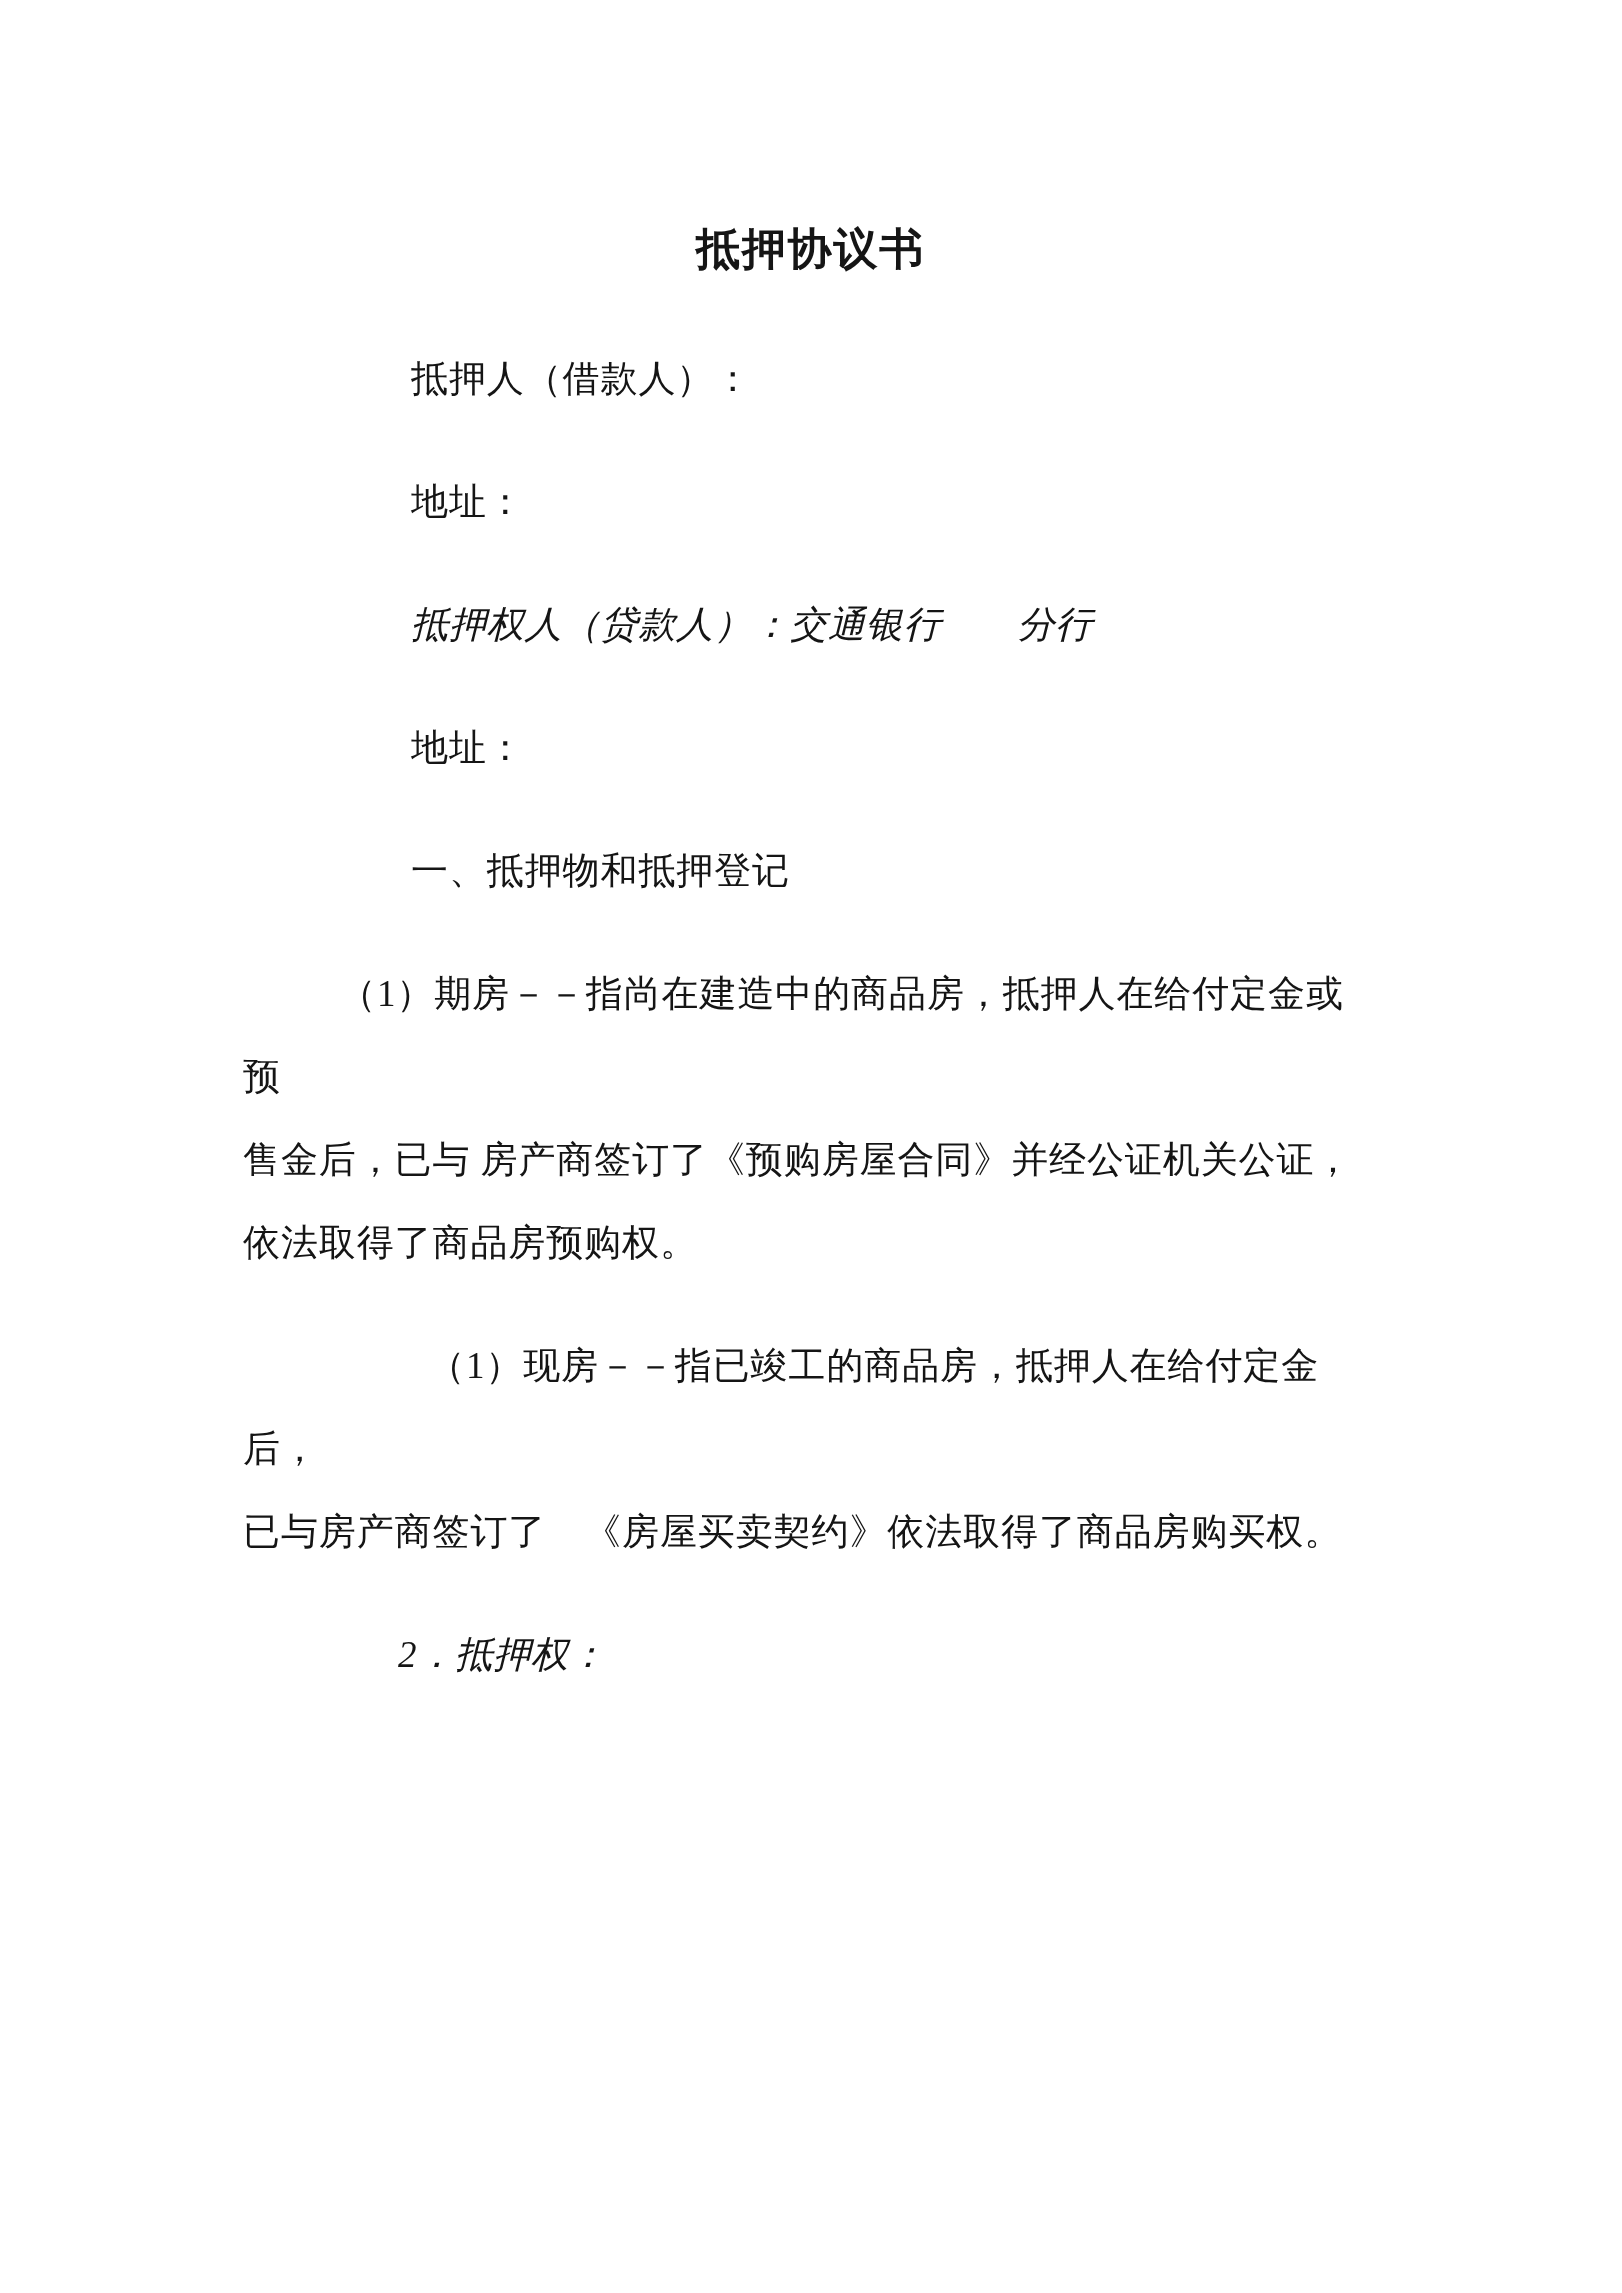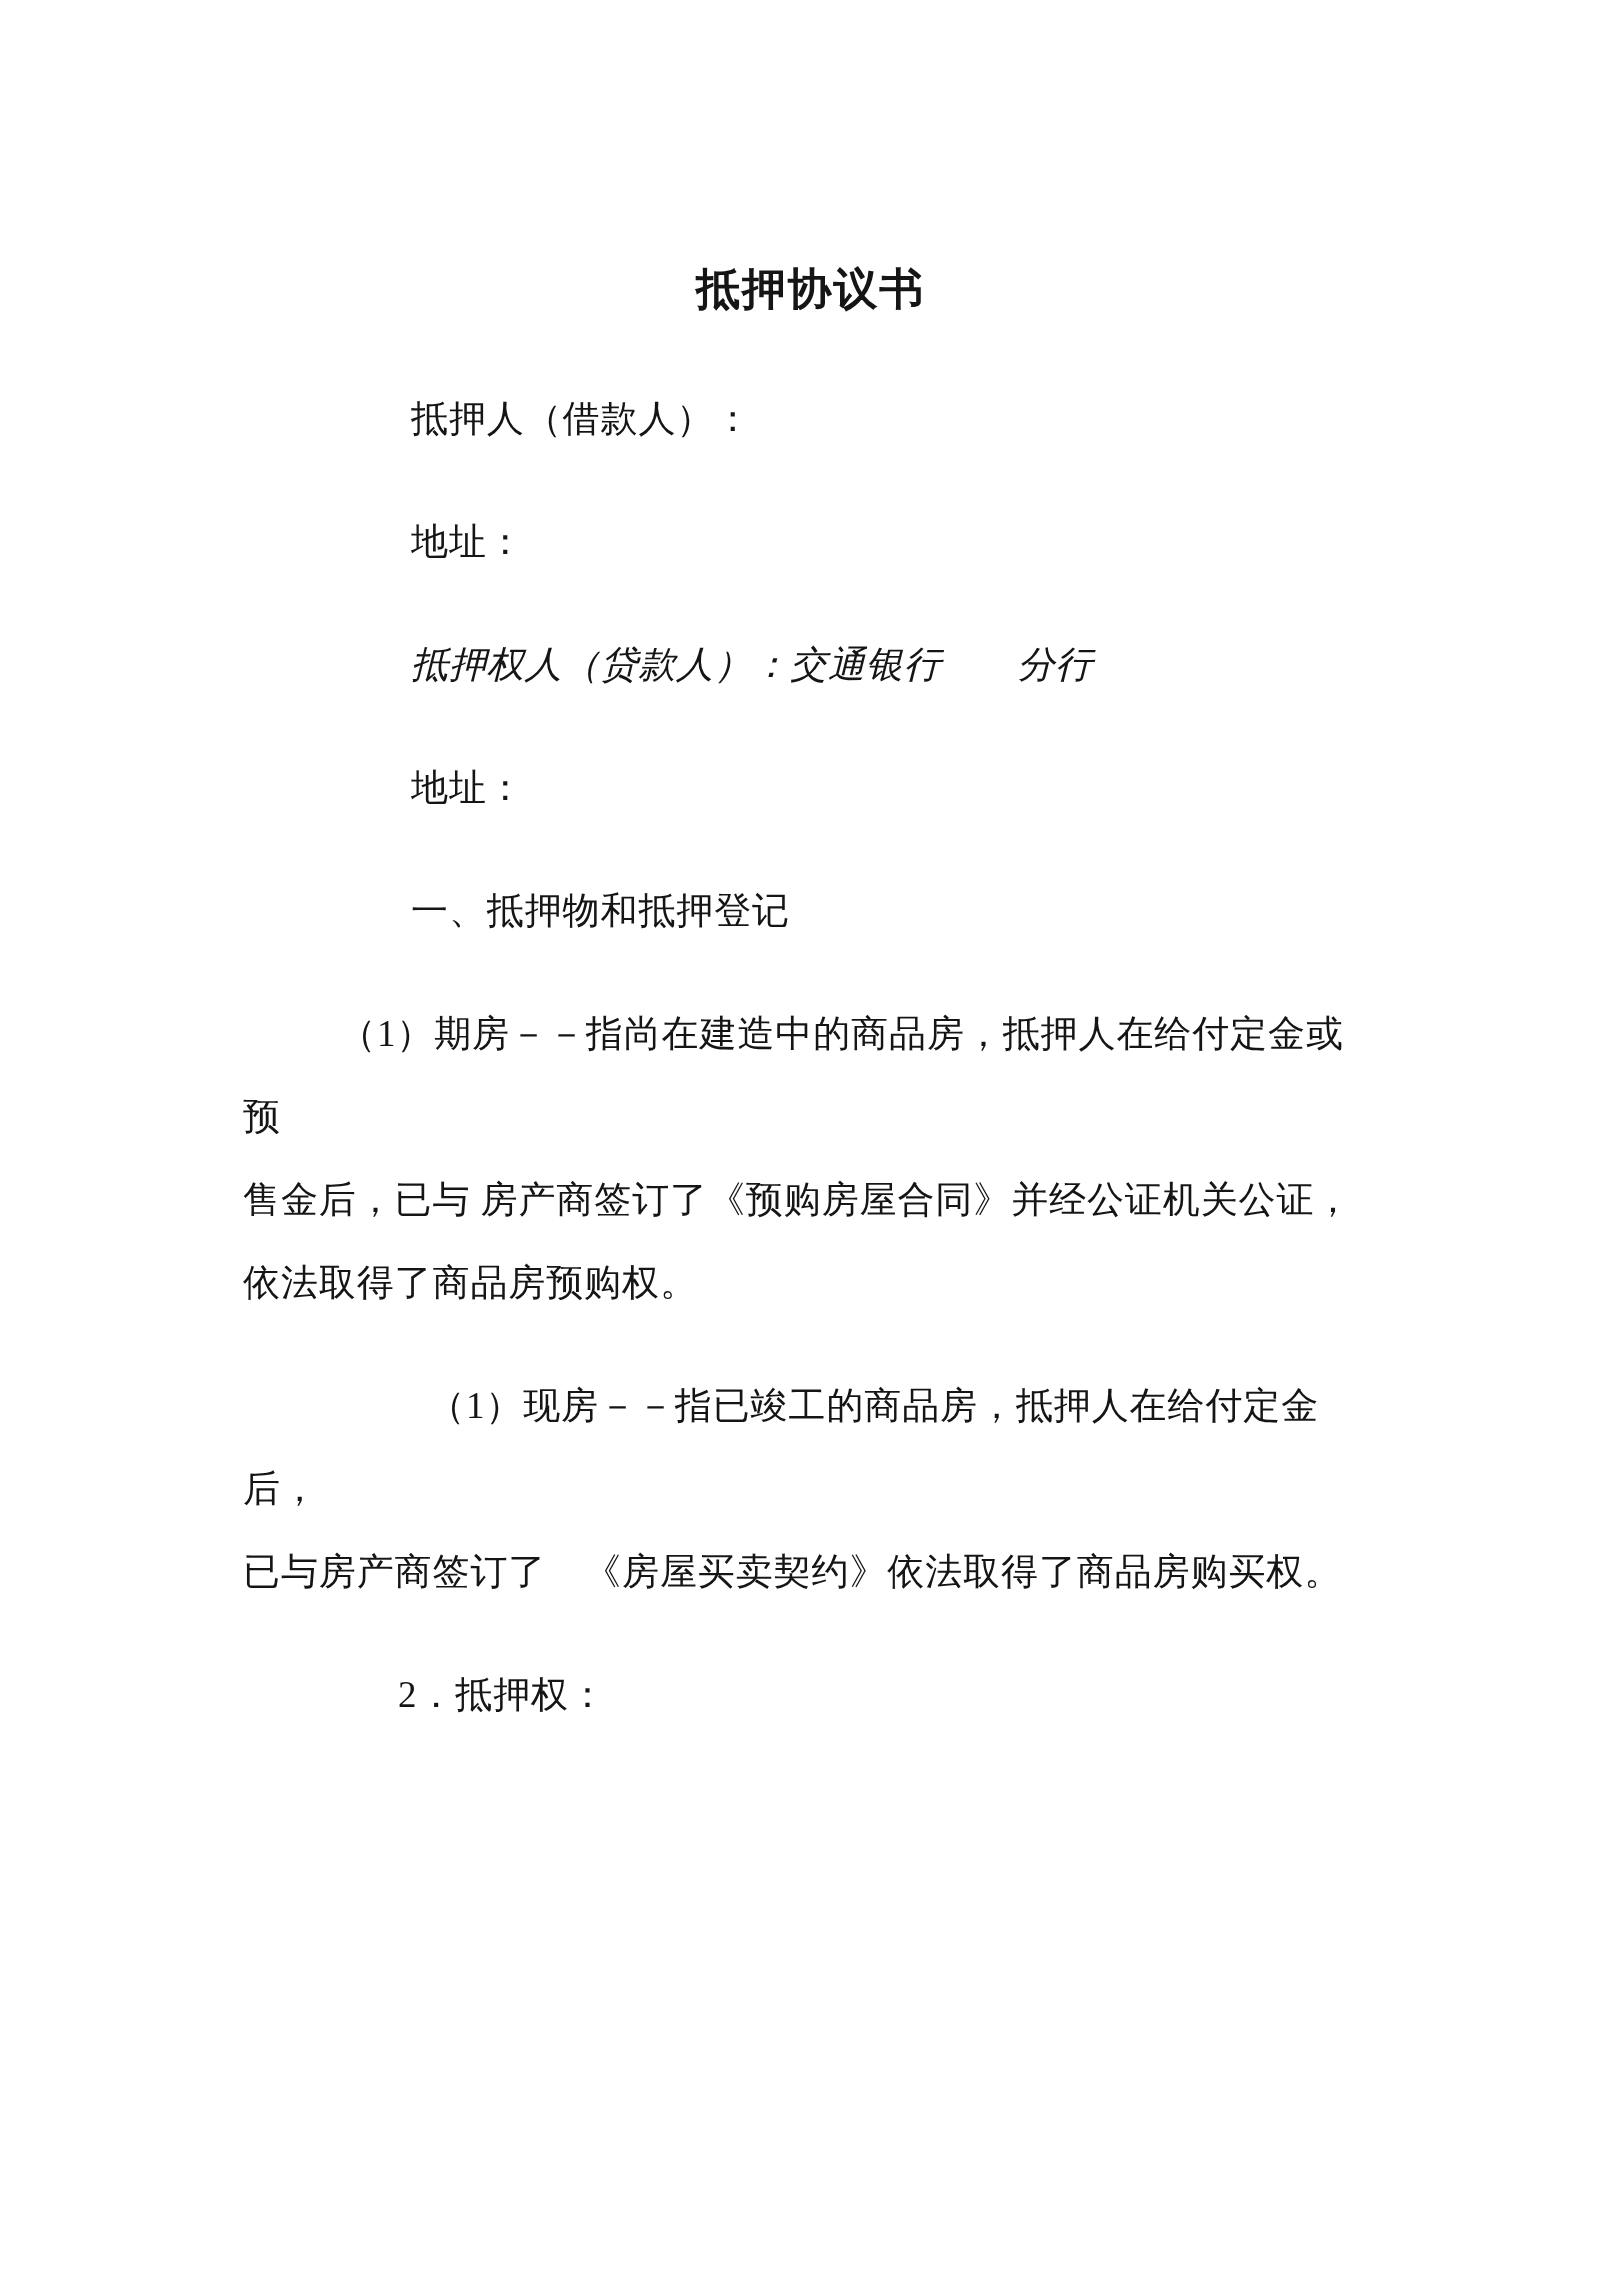--- a/index.html
+++ b/index.html
@@ -8,21 +8,20 @@
     background: #ffffff;
   }
   .page {
     position: relative;
     width: 1623px;
     height: 2093px;
     background: #ffffff;
     overflow: hidden;
     font-family: "Liberation Serif", "DejaVu Serif", serif;
     color: #151515;
-    margin-top: 40px;
   }
   .doc-body {
     position: absolute;
     left: 243px;
     top: 222px;
     width: 1135px;
   }
   .doc-title {
     font-size: 44px;
     font-weight: bold;
@@ -54,17 +53,17 @@
         <div class="para" style="text-indent: 168px;">抵押人（借款人）：</div>
         <div class="para" style="text-indent: 168px;">地址：</div>
         <div class="para" style="text-indent: 168px; font-style: italic;">抵押权人（贷款人）：交通银行　　分行</div>
         <div class="para" style="text-indent: 168px;">地址：</div>
         <div class="para" style="text-indent: 168px;">一、抵押物和抵押登记</div>
         <div class="para" style="text-indent: 96px;">（1）期房－－指尚在建造中的商品房，抵押人在给付定金或预
 售金后，已与 房产商签订了《预购房屋合同》并经公证机关公证，
 依法取得了商品房预购权。</div>
         <div class="para" style="text-indent: 185px;">（1）现房－－指已竣工的商品房，抵押人在给付定金后，
 已与房产商签订了　《房屋买卖契约》依法取得了商品房购买权。</div>
-        <div class="para" style="text-indent: 155px;">2．抵押权：</div>
+        <div class="para" style="text-indent: 155px; font-style: italic;">2．抵押权：</div>
       </div>
   </div>
 </div>
 
 
 </body></html>

